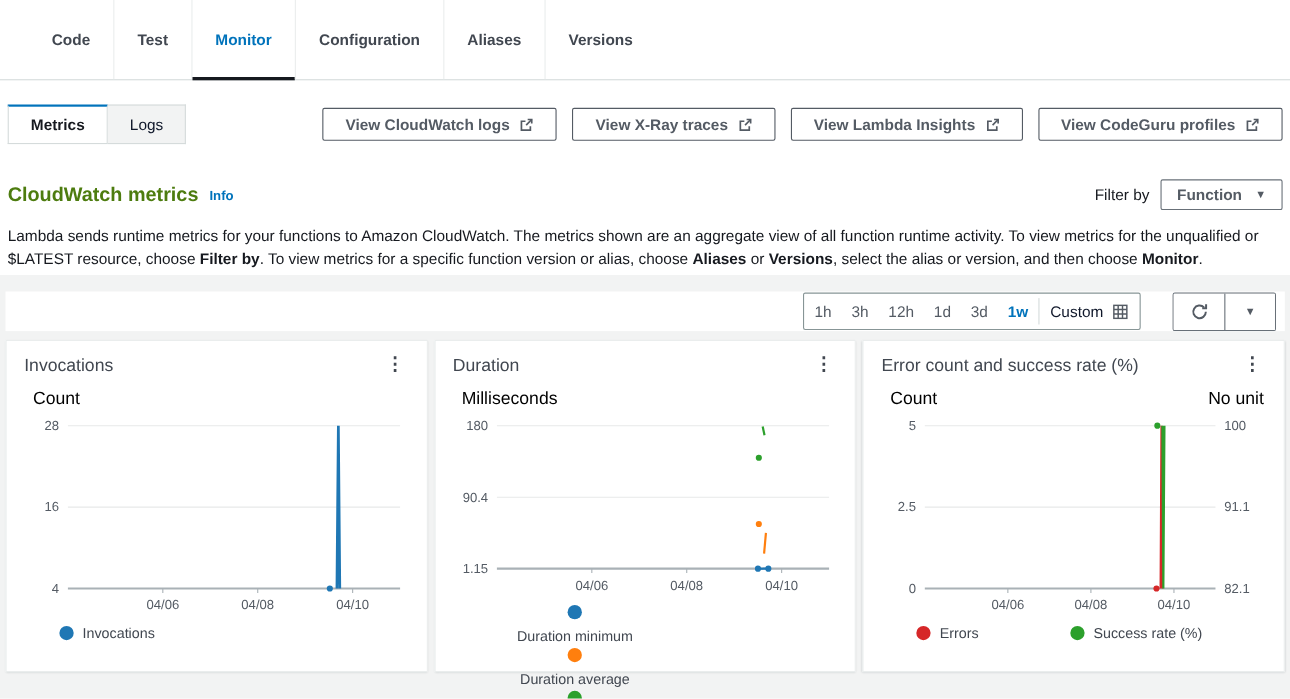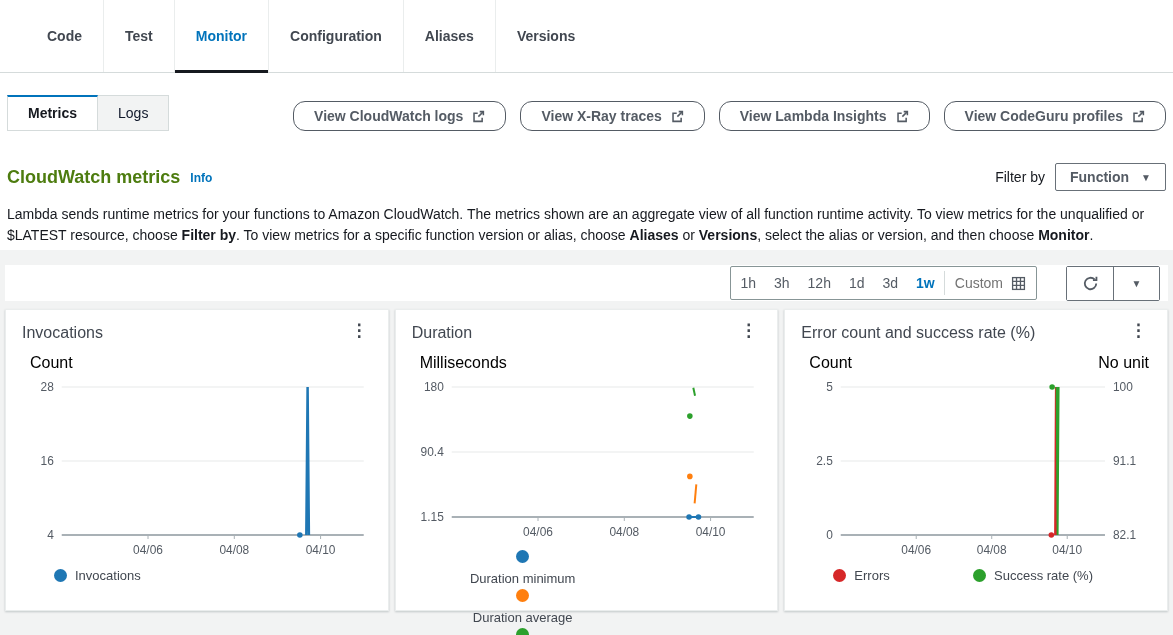--- a/index.html
+++ b/index.html
@@ -8,47 +8,47 @@
 
   
   .tabbar { display:flex; align-items:stretch; height:73px; border-bottom:1px solid #d5dbdb; padding-left:26px; flex-shrink:0; }
   .tab { display:flex; align-items:center; padding:0 21px; font-weight:bold; color:#414750; cursor:pointer; position:relative; }
   .tab + .tab { border-left:1px solid #eaeded; }
   .tab.active { color:#0073bb; }
   .tab.active::after { content:""; position:absolute; left:0; right:0; bottom:-1px; height:3px; background:#16191f; }
 
   
   .section { padding:22px 7px 0 7px; flex-shrink:0; }
-  .toolbar-row { display:flex; justify-content:space-between; align-items:flex-end; }
+  .toolbar-row { display:flex; justify-content:space-between; align-items:center; }
   .subtabs { display:flex; }
   .subtab { padding:9px 20px; background:#f2f3f3; border:1px solid #d5dbdb; color:#0f172a; cursor:pointer; border-left-width:0; }
   .subtab:first-child { border-left-width:1px; }
   .subtab.active { background:#fff; border-top:2px solid #0073bb; font-weight:bold; color:#16191f; padding-top:8px; }
   .actions { display:flex; gap:14px; padding-right:0; }
-  .act-btn { display:flex; align-items:center; gap:9px; background:#fff; border:1px solid #545b64; border-radius:12px; padding:6px 20px; font-weight:bold; color:#545b64; font-size:14px; font-family:inherit; cursor:pointer; }
+  .act-btn { display:flex; align-items:center; gap:9px; background:#fff; border:1px solid #545b64; border-radius:2px; padding:6px 20px; font-weight:bold; color:#545b64; font-size:14px; font-family:inherit; cursor:pointer; }
   .act-btn svg { display:block; }
 
   .heading-row { display:flex; justify-content:space-between; align-items:center; margin-top:32px; }
   .heading-left { display:flex; align-items:baseline; }
   h1 { font-size:18px; font-weight:bold; color:#4d7c0f; }
   .info-link { font-size:12px; font-weight:bold; color:#0073bb; margin-left:10px; text-decoration:none; cursor:pointer; position:relative; top:-1px; }
   .filter { display:flex; align-items:center; gap:10px; }
   .filter-btn { display:flex; align-items:center; gap:12px; background:#fff; border:1px solid #687078; border-radius:2px; padding:5px 14px; font-weight:bold; color:#545b64; font-size:14px; font-family:inherit; cursor:pointer; }
   .filter-btn .caret { font-size:10px; color:#545b64; }
 
   .desc { margin-top:13px; line-height:21px; color:#16191f; max-width:1160px; }
   .desc b { font-weight:bold; }
 
   
   .gray-band { background:#f2f3f3; flex:1; margin-top:4px; padding:15px 5px 0 5px; }
   .time-bar { background:#fff; height:36px; display:flex; justify-content:flex-end; align-items:center; gap:29px; padding-right:8px; margin-bottom:8px; }
   .range-group { display:flex; align-items:center; border:1px solid #879596; border-radius:2px; height:34px; }
   .range-opt { padding:0 9px; line-height:32px; color:#545b64; cursor:pointer; }
   .range-opt.selected { color:#0073bb; font-weight:bold; }
-  .range-custom { display:flex; align-items:center; gap:8px; padding:0 10px; border-left:1px solid #d5dbdb; color:#737373; height:24px; cursor:pointer; }
+  .range-custom { display:flex; align-items:center; gap:8px; padding:0 10px; border-left:1px solid #d5dbdb; color:#0f172a; height:24px; cursor:pointer; }
   .refresh-group { display:flex; border:1px solid #687078; border-radius:2px; height:35px; }
   .refresh-group button { width:46px; background:#fff; border:none; display:flex; align-items:center; justify-content:center; cursor:pointer; }
   .refresh-group button + button { border-left:1px solid #687078; }
   .refresh-group .caret { font-size:10px; color:#545b64; }
 
   
   .cards { display:flex; gap:6px; }
   .card { flex:1; background:#fff; border:1px solid #eaeded; box-shadow:0 1px 2px rgba(0,28,36,0.2); height:302px; padding:14px 16px 8px 16px; }
   .card-head { display:flex; justify-content:space-between; align-items:flex-start; }
   .card-title { font-size:16px; color:#414750; }

